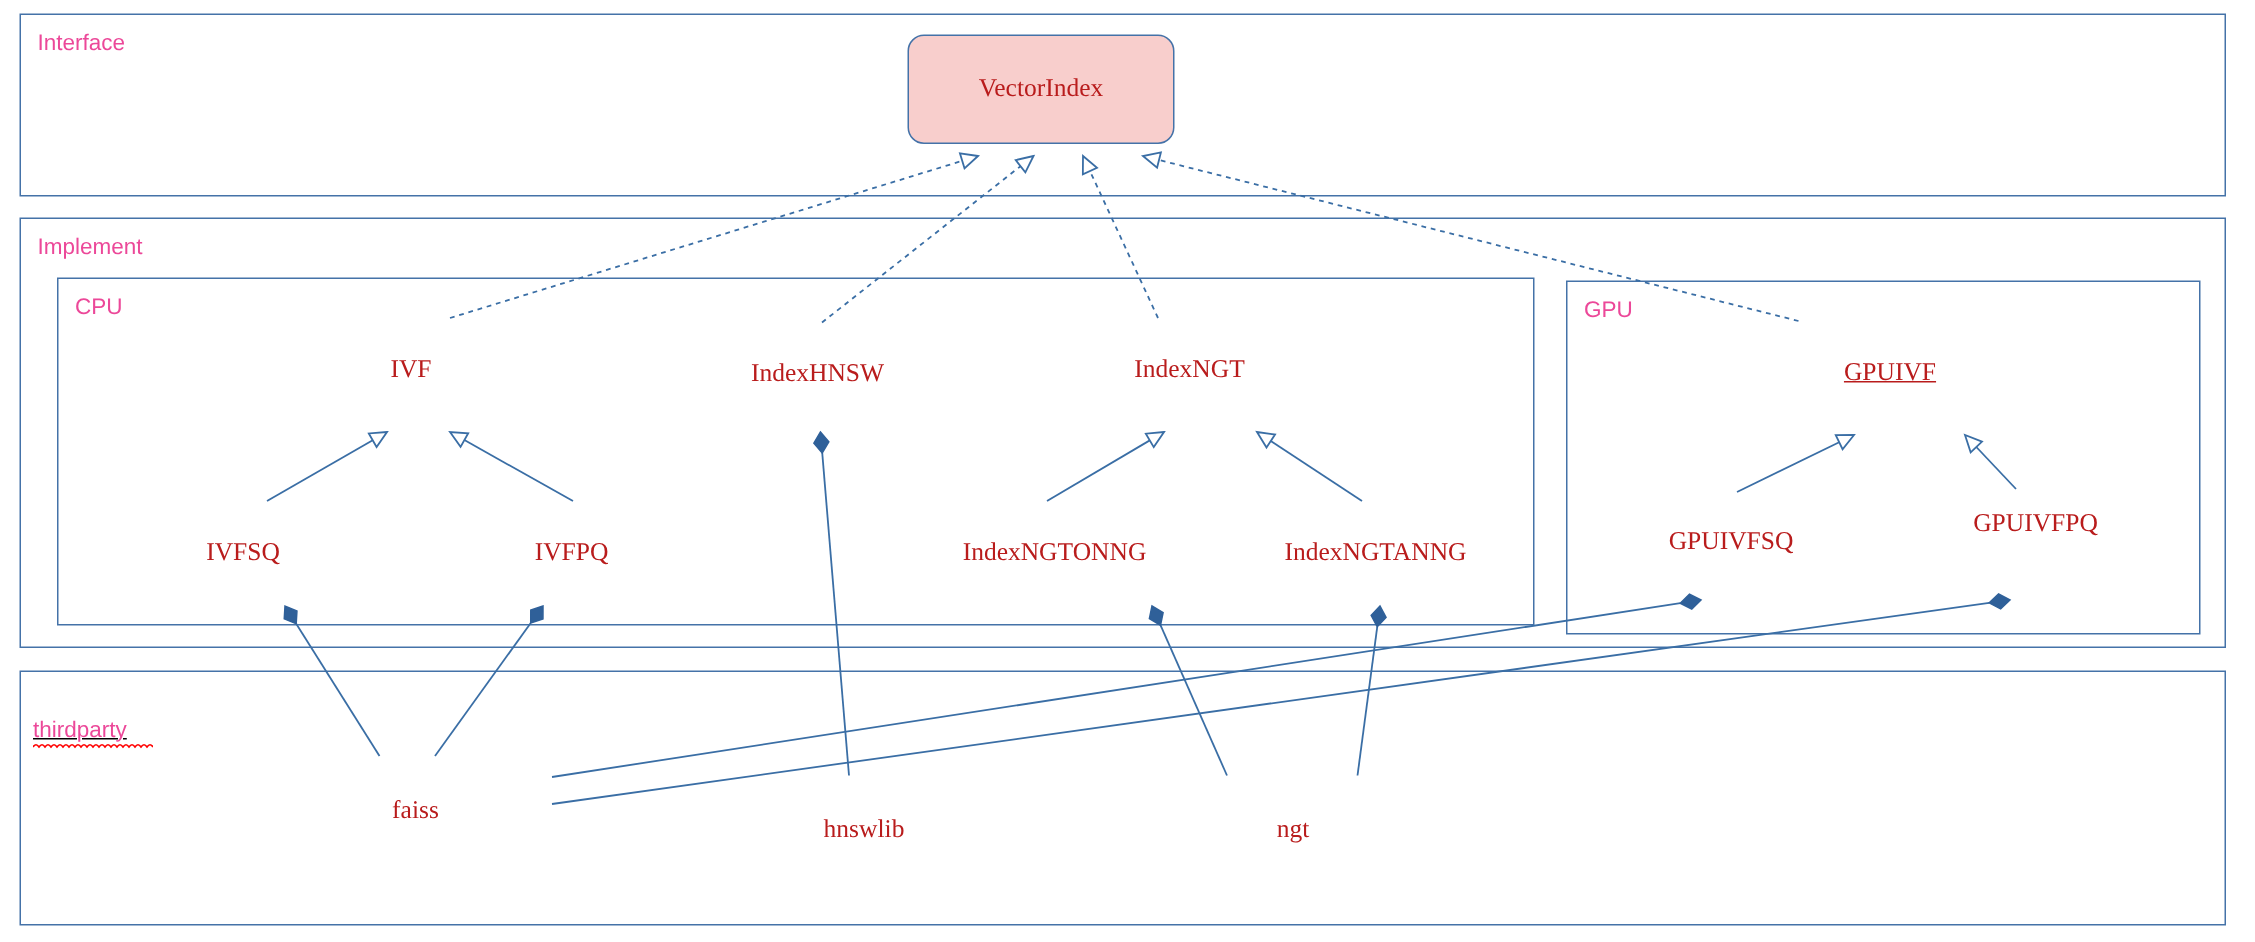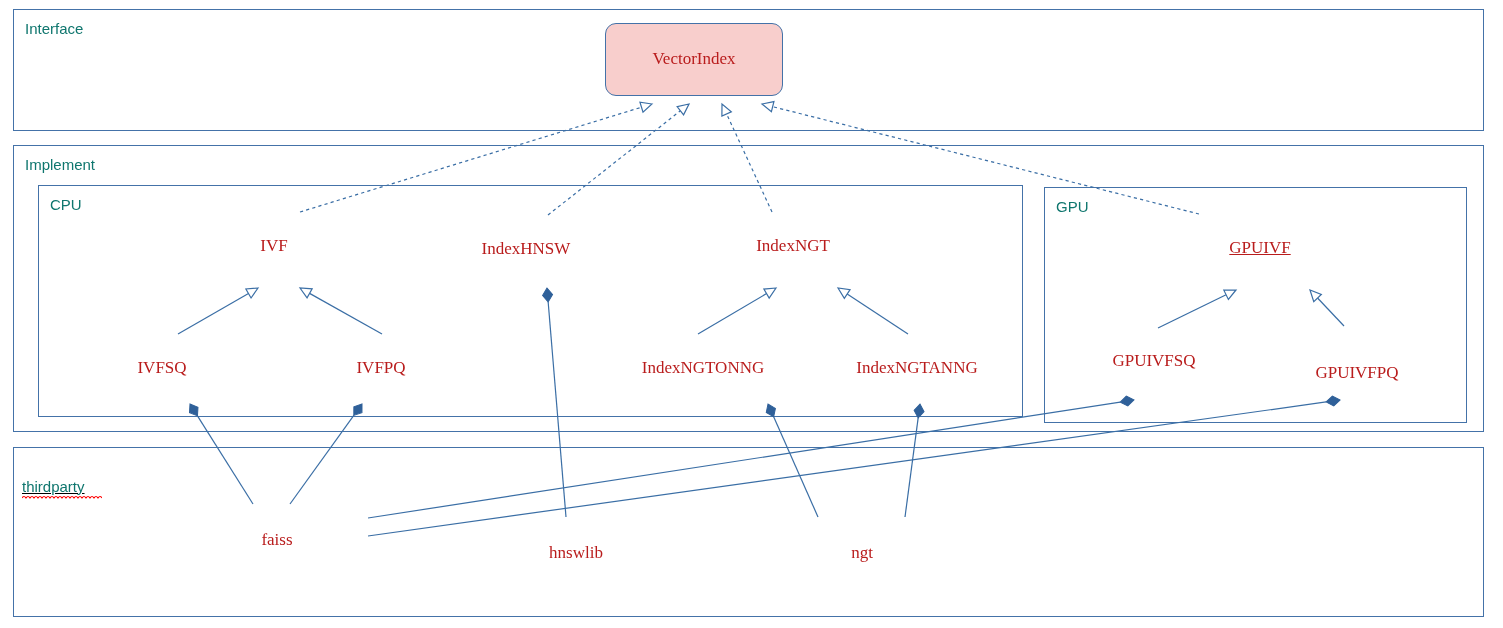--- a/index.html
+++ b/index.html
@@ -20,21 +20,21 @@
   .panel {
     position: absolute;
     border: 1px solid #4472a8;
     background: transparent;
     box-sizing: border-box;
   }
   .panel-label {
     position: absolute;
     font-family: "Liberation Sans", "DejaVu Sans", sans-serif;
     font-size: 15px;
-    color: #0f766e;
+    color: #ec4899;
     white-space: nowrap;
     line-height: 1;
   }
   .panel-label.spell {
     text-decoration: underline;
     text-decoration-color: #000000;
     text-decoration-thickness: 1px;
   }
   .squiggle {
     position: absolute;
@@ -171,21 +171,21 @@
       </g>
     </svg>
 
   <div id="nodes-layer">
       <div class="node interface-node" style="left: 605px; top: 23px; width: 178px; height: 73px;">
         <span>VectorIndex</span>
       </div>
       <div class="node implement-node" style="left: 184px; top: 210px; width: 180px; height: 72px; justify-content: center;">
         <span>IVF</span>
       </div>
-      <div class="node implement-node" style="left: 436px; top: 213px; width: 180px; height: 72px;">
+      <div class="node implement-node" style="left: 455px; top: 213px; width: 180px; height: 72px;">
         <span>IndexHNSW</span>
       </div>
       <div class="node implement-node" style="left: 703px; top: 210px; width: 180px; height: 72px;">
         <span>IndexNGT</span>
       </div>
       <div class="node implement-node" style="left: 1170px; top: 212px; width: 180px; height: 72px; text-decoration: underline;">
         <span>GPUIVF</span>
       </div>
       <div class="node implement-node" style="left: 72px; top: 332px; width: 180px; height: 72px;">
         <span>IVFSQ</span>
@@ -195,21 +195,21 @@
       </div>
       <div class="node implement-node" style="left: 613px; top: 332px; width: 180px; height: 72px;">
         <span>IndexNGTONNG</span>
       </div>
       <div class="node implement-node" style="left: 827px; top: 332px; width: 180px; height: 72px;">
         <span>IndexNGTANNG</span>
       </div>
       <div class="node implement-node" style="left: 1064px; top: 325px; width: 180px; height: 72px;">
         <span>GPUIVFSQ</span>
       </div>
-      <div class="node implement-node" style="left: 1267px; top: 337px; width: 180px; height: 72px; justify-content: center;">
+      <div class="node implement-node" style="left: 1267px; top: 313px; width: 180px; height: 72px; justify-content: center;">
         <span>GPUIVFPQ</span>
       </div>
       <div class="node thirdparty-node" style="left: 187px; top: 502px; width: 180px; height: 76px;">
         <span>faiss</span>
       </div>
       <div class="node thirdparty-node" style="left: 486px; top: 515px; width: 180px; height: 76px;">
         <span>hnswlib</span>
       </div>
       <div class="node thirdparty-node" style="left: 772px; top: 515px; width: 180px; height: 76px;">
         <span>ngt</span>

